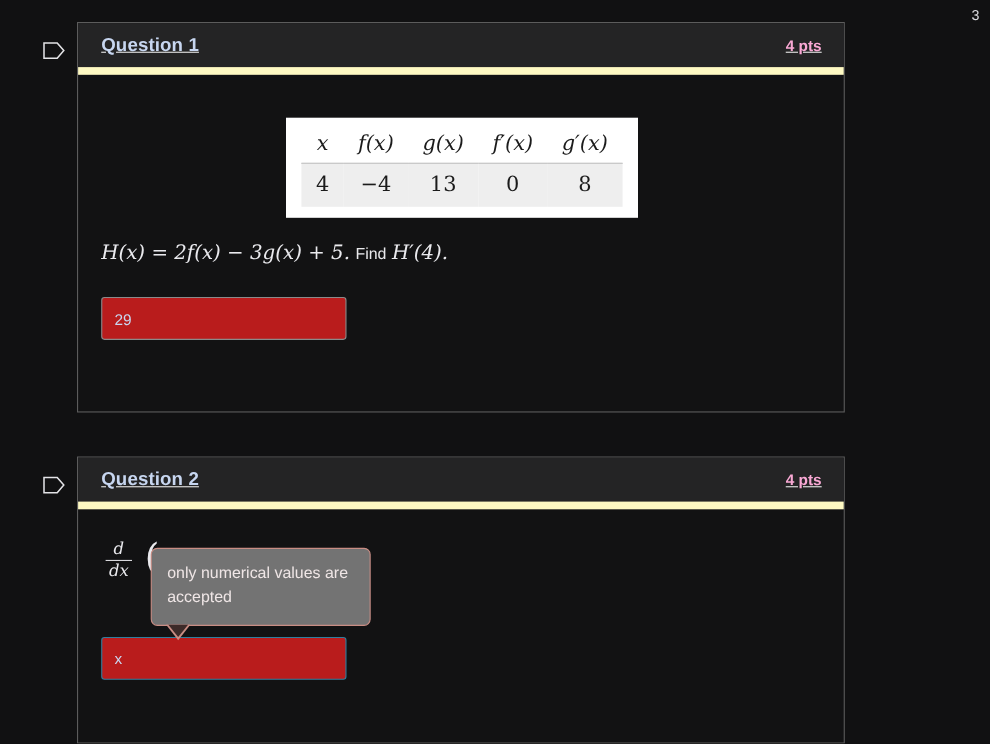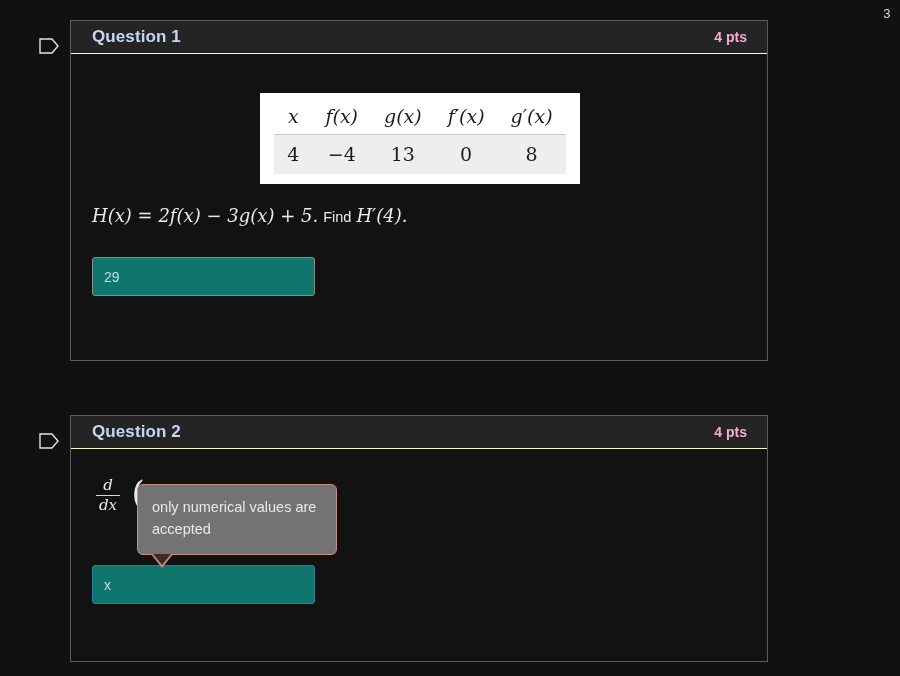--- a/index.html
+++ b/index.html
@@ -46,27 +46,28 @@
   }
 
   .card {
     border: 1px solid #5c5c5c;
     background: #121213;
     box-sizing: border-box;
   }
 
   .card-header {
     background: #242425;
-    border-bottom: 1px solid #fef9c3;
-    height: 33px;
+    border-bottom: 7px solid #fef9c3;
+    height: 47px;
     display: flex;
     align-items: center;
     justify-content: space-between;
     padding: 0 20px 0 21px;
     box-sizing: border-box;
+    text-decoration: underline;
   }
   .q-title {
     font-size: 17px;
     font-weight: bold;
     color: #c7d6f0;
     letter-spacing: .1px;
   }
   .q-points {
     font-size: 14px;
     font-weight: bold;
@@ -148,21 +149,21 @@
     font-size: 14.5px;
     color: #e9e9ec;
   }
 
   
   .answer-input {
     margin-top: 30px;
     width: 223px;
     height: 39px;
     box-sizing: border-box;
-    background: #0f766e;
+    background: #b91c1c;
     border: 1px solid #8a8a8a;
     border-radius: 3px;
     color: #c9d6ef;
     font-family: "Liberation Sans", sans-serif;
     font-size: 14px;
     padding: 0 11px;
     outline: none;
   }
   .answer-input.focused {
     border-color: #2f7e9e;

